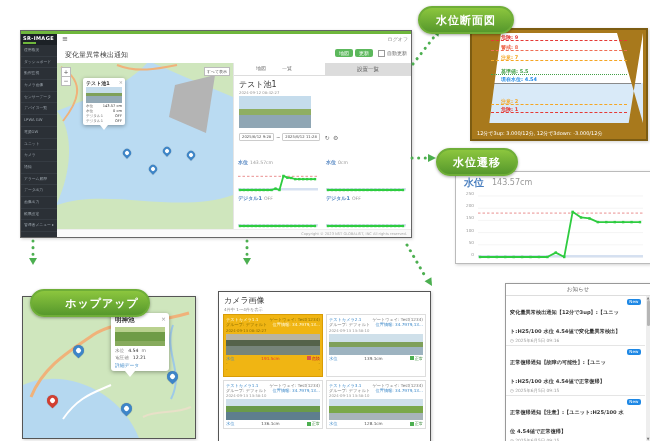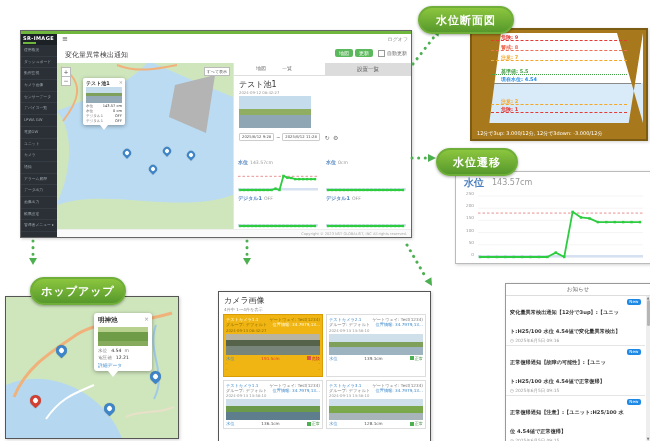--- a/index.html
+++ b/index.html
@@ -129,21 +129,21 @@
   .c-wl{color:#3a87c8;}
   .c-val{color:#555;}
   .c-val.ng{color:#e03c31;}
   .status{display:flex;align-items:center;font-size:4.2px;}
   .status .sq{display:inline-block;width:4px;height:4px;margin-right:1px;}
   .st-ok{color:#3c8a3c;} .st-ok .sq{background:#4caf50;}
   .st-ng{color:#c62828;} .st-ng .sq{background:#d9534f;}
   .dash-row{display:flex;justify-content:space-between;color:#8a6d00;line-height:1.5;}
 
   
-  #popmap{left:5px;top:296px;width:172px;height:141px;border:1px solid #555;background:#cfe6bd;overflow:hidden;}
+  #popmap{left:22px;top:296px;width:172px;height:141px;border:1px solid #555;background:#cfe6bd;overflow:hidden;}
   #pop-card{position:absolute;left:88px;top:16px;width:58px;background:#fff;border-radius:3px;
     box-shadow:0 1px 4px rgba(0,0,0,.35);z-index:4;padding-bottom:2px;}
   #pop-card .ptr{position:absolute;left:14px;bottom:-6px;width:0;height:0;
     border-left:5px solid transparent;border-right:5px solid transparent;border-top:6px solid #fff;}
   #pop-title{font-size:6.5px;font-weight:bold;color:#333;padding:3px 4px 2px;}
   #pop-close{position:absolute;right:3px;top:2px;font-size:6px;color:#999;}
   #pop-photo{margin:0 4px;height:19px;background:linear-gradient(#b9d18e 0 25%,#6f9c46 25% 75%,#87ab5d 75% 100%);}
   .pop-row{display:flex;font-size:4.6px;color:#777;padding:2px 4px 0;}
   .pop-row .v{color:#333;margin-left:4px;} .pop-row .u{color:#777;margin-left:3px;}
   #pop-link{font-size:4.8px;color:#3a87c8;padding:2px 4px 1px;}
@@ -169,21 +169,21 @@
       <polygon points="33,265 29,258 37,258"></polygon>
     </g>
   </svg>
 
   <div class="gbadge" style="left:418px;top:6px;width:92px;height:24px;">
       <span>水位断面図</span>
     </div>
   <div class="gbadge" style="left:436px;top:148px;width:78px;height:24px;">
       <span>水位遷移</span>
     </div>
-  <div class="gbadge" style="left:30px;top:277px;width:92px;height:24px;">
+  <div class="gbadge" style="left:30px;top:289px;width:92px;height:24px;padding-left:24px;">
       <span>ホップアップ</span>
     </div>
 
   <div class="panel" id="dash">
     <div id="dash-topstrip"></div>
     <div id="dash-topbar">
       <div id="dash-logo">SR-IMAGE</div>
       <div id="dash-burger">≡</div>
       <div id="dash-logoff">ログオフ</div>
     </div>

